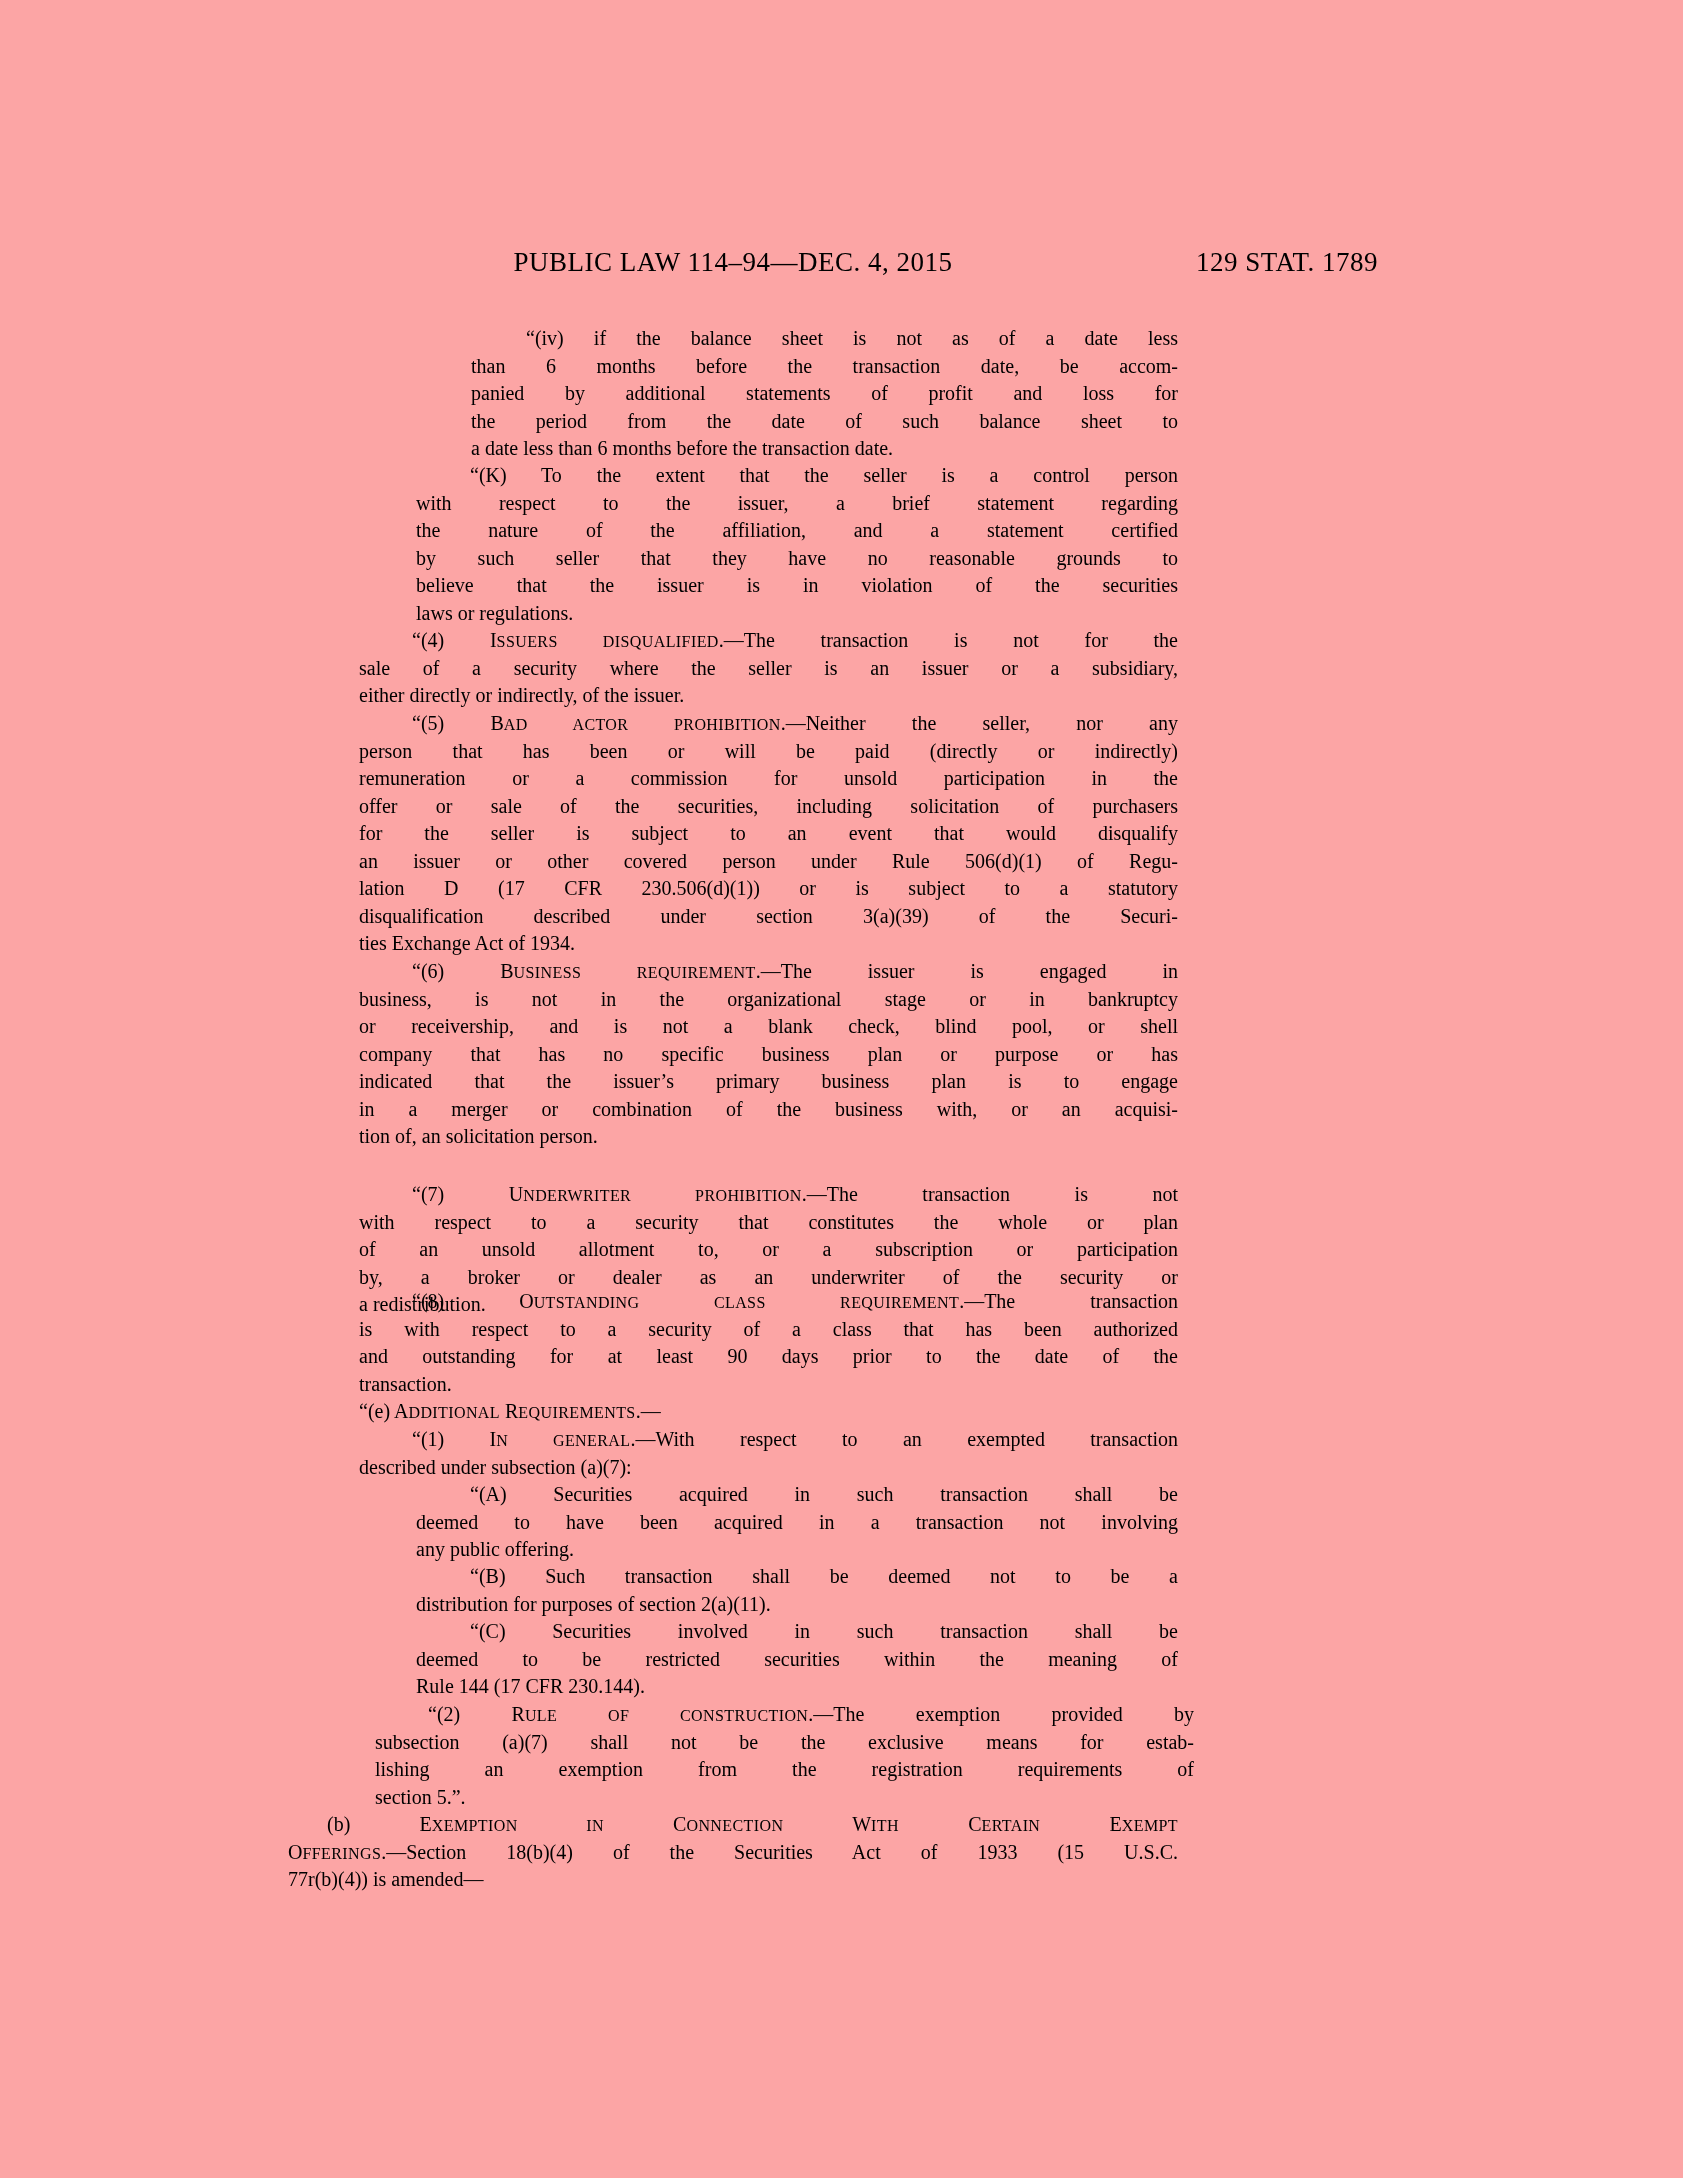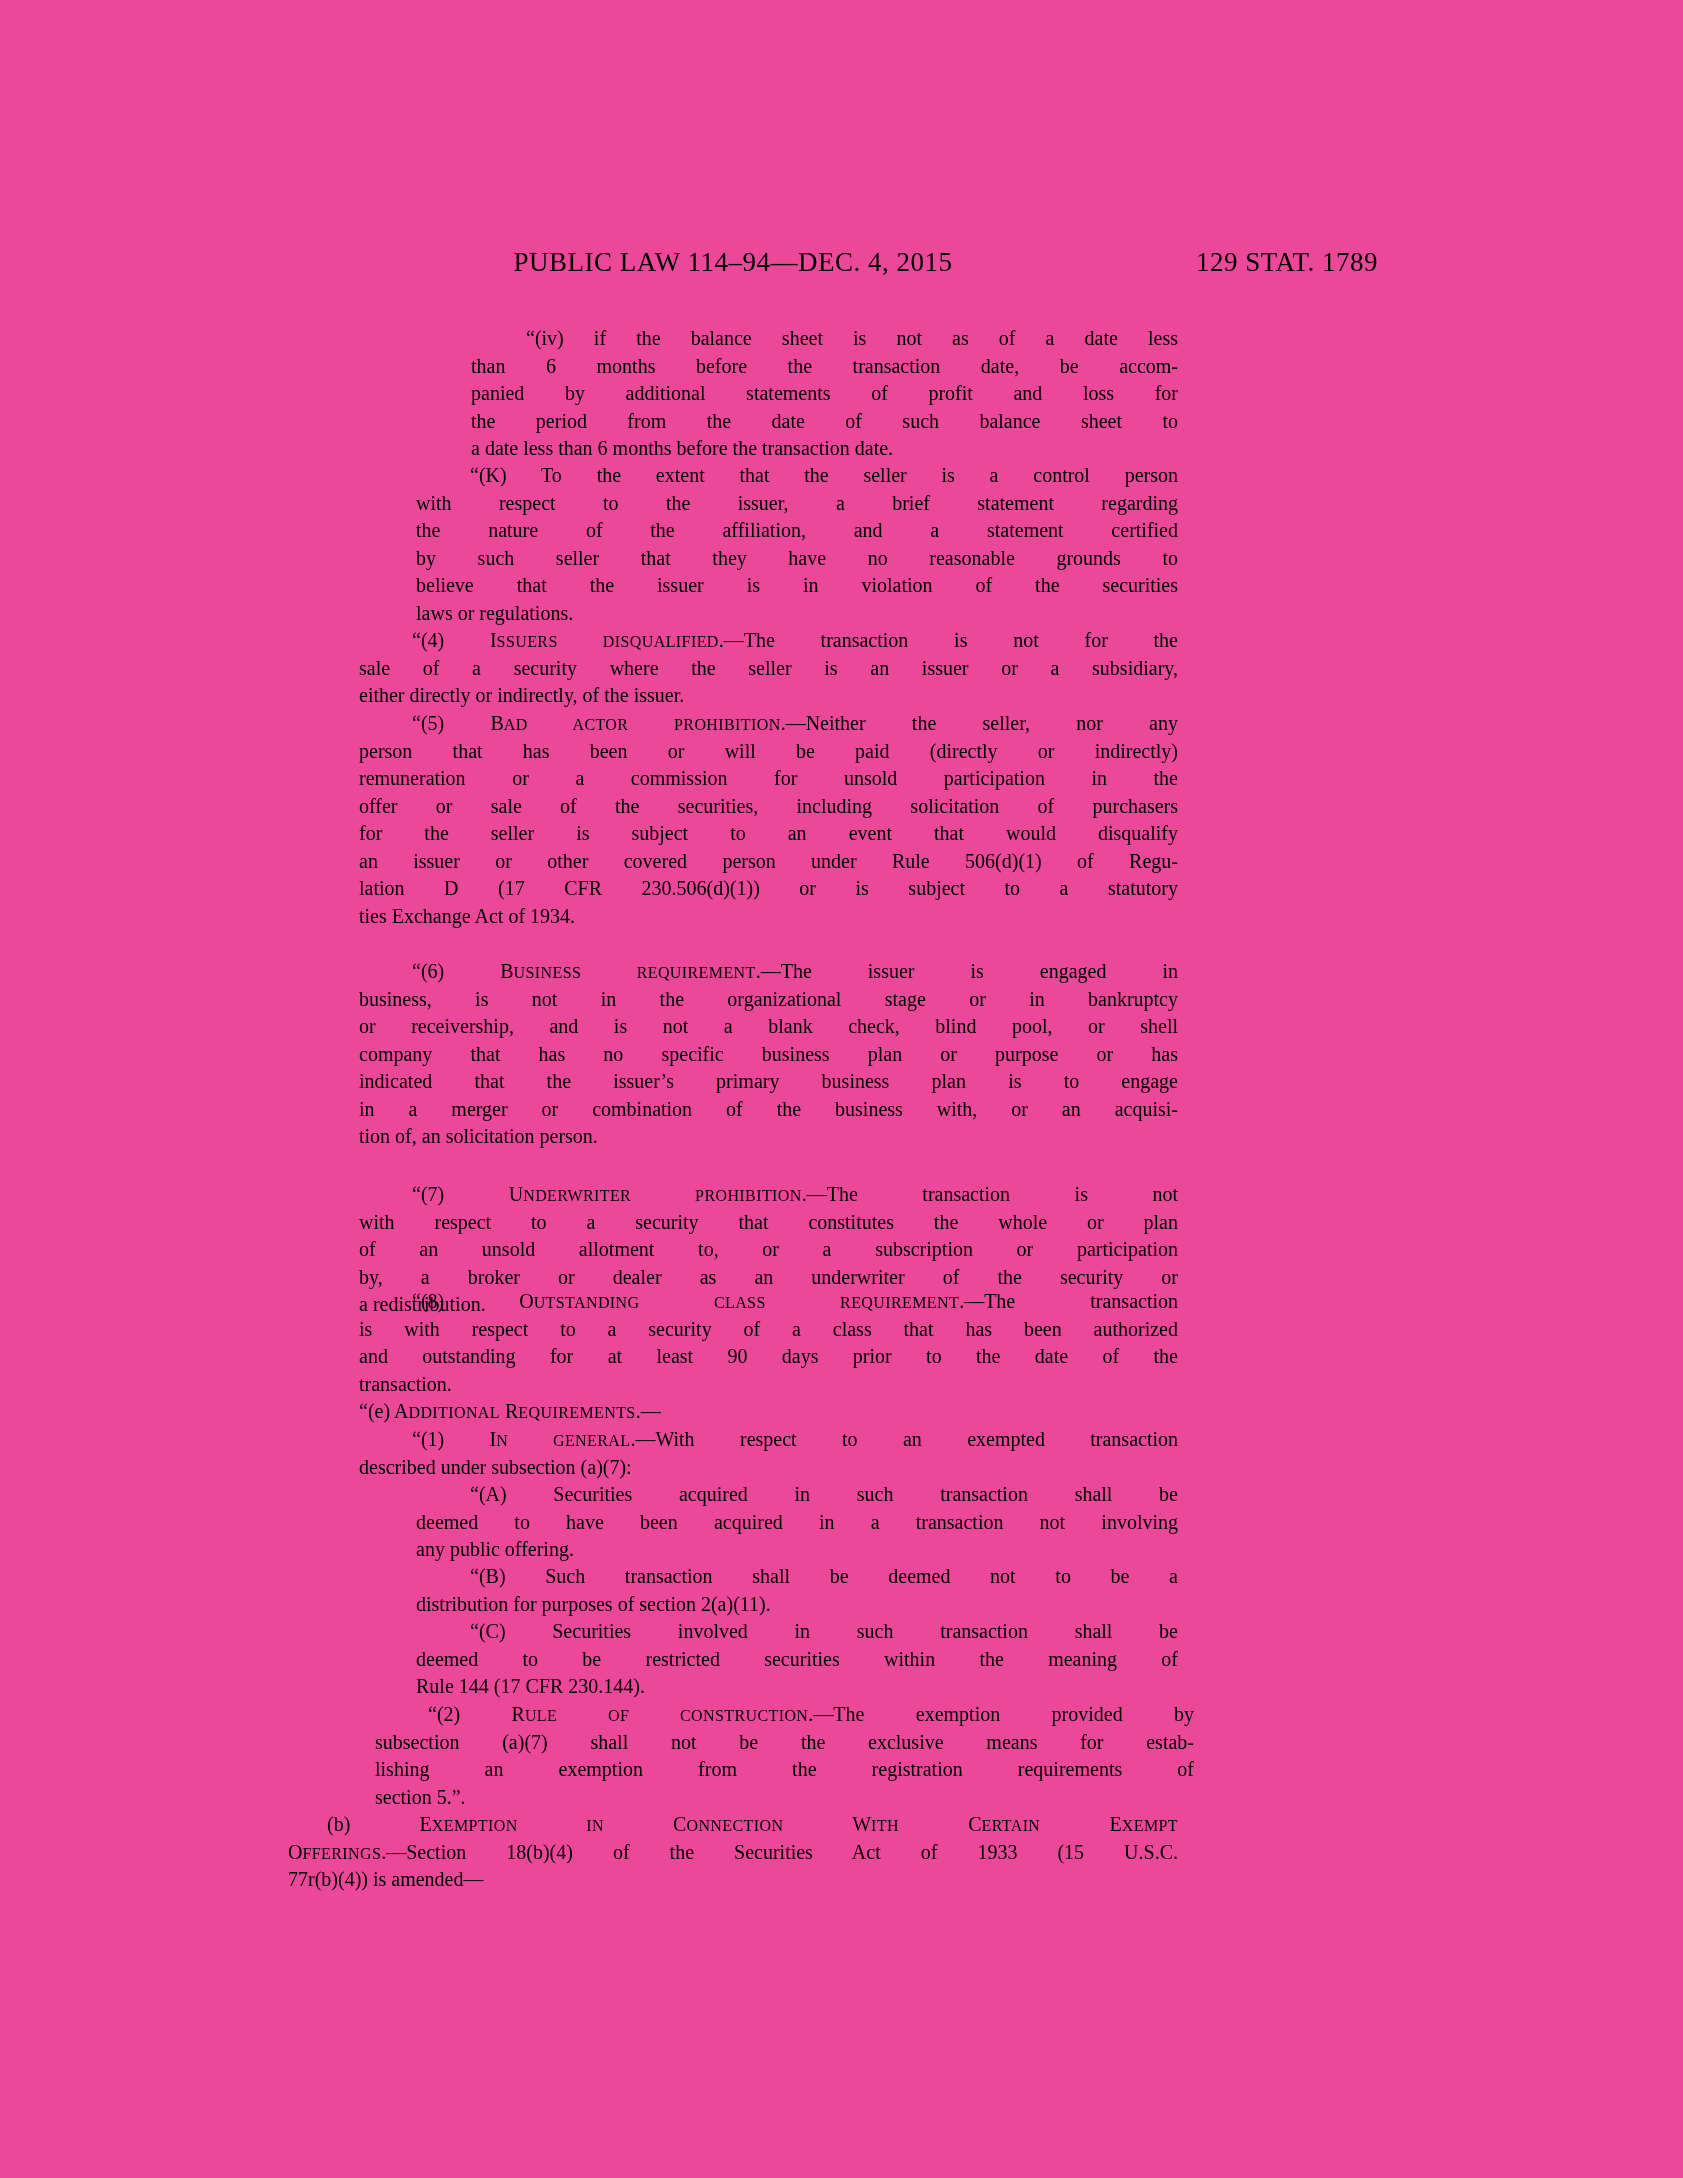--- a/index.html
+++ b/index.html
@@ -4,21 +4,21 @@
 <style>
   html, body {
     margin: 0;
     padding: 0;
     background: #e8e8e8;
   }
   .page {
     position: relative;
     width: 1683px;
     height: 2178px;
-    background: #ec4899;
+    background: #fca5a5;
     color: #000000;
     font-family: "Liberation Serif", "DejaVu Serif", serif;
     overflow: hidden;
   }
   .header-row {
     position: absolute;
     top: 246px;
     left: 288px;
     width: 1090px;
     height: 34px;
@@ -93,20 +93,21 @@
         <div class="line final">either directly or indirectly, of the issuer.</div>
       </div>
       <div class="para" style="top: 710px; left: 359px; width: 819px;">
         <div class="line" style="text-indent: 53px;">“(5) B<span class="sc">AD ACTOR PROHIBITION</span>.—Neither the seller, nor any</div>
         <div class="line">person that has been or will be paid (directly or indirectly)</div>
         <div class="line">remuneration or a commission for unsold participation in the</div>
         <div class="line">offer or sale of the securities, including solicitation of purchasers</div>
         <div class="line">for the seller is subject to an event that would disqualify</div>
         <div class="line">an issuer or other covered person under Rule 506(d)(1) of Regu-</div>
         <div class="line">lation D (17 CFR 230.506(d)(1)) or is subject to a statutory</div>
+        <div class="line">disqualification described under section 3(a)(39) of the Securi-</div>
         <div class="line final">ties Exchange Act of 1934.</div>
       </div>
       <div class="para" style="top: 958px; left: 359px; width: 819px;">
         <div class="line" style="text-indent: 53px;">“(6) B<span class="sc">USINESS REQUIREMENT</span>.—The issuer is engaged in</div>
         <div class="line">business, is not in the organizational stage or in bankruptcy</div>
         <div class="line">or receivership, and is not a blank check, blind pool, or shell</div>
         <div class="line">company that has no specific business plan or purpose or has</div>
         <div class="line">indicated that the issuer’s primary business plan is to engage</div>
         <div class="line">in a merger or combination of the business with, or an acquisi-</div>
         <div class="line final">tion of, an solicitation person.</div>

